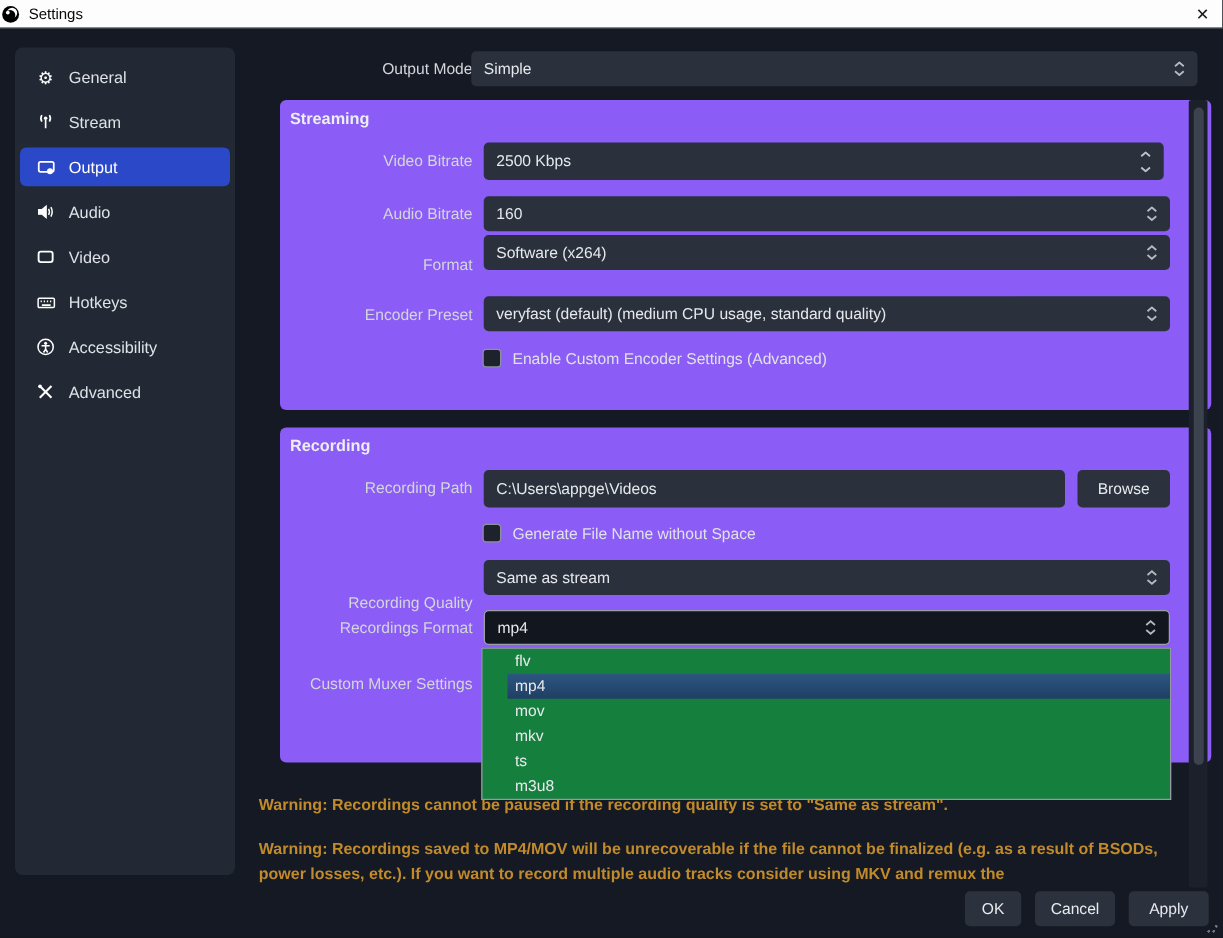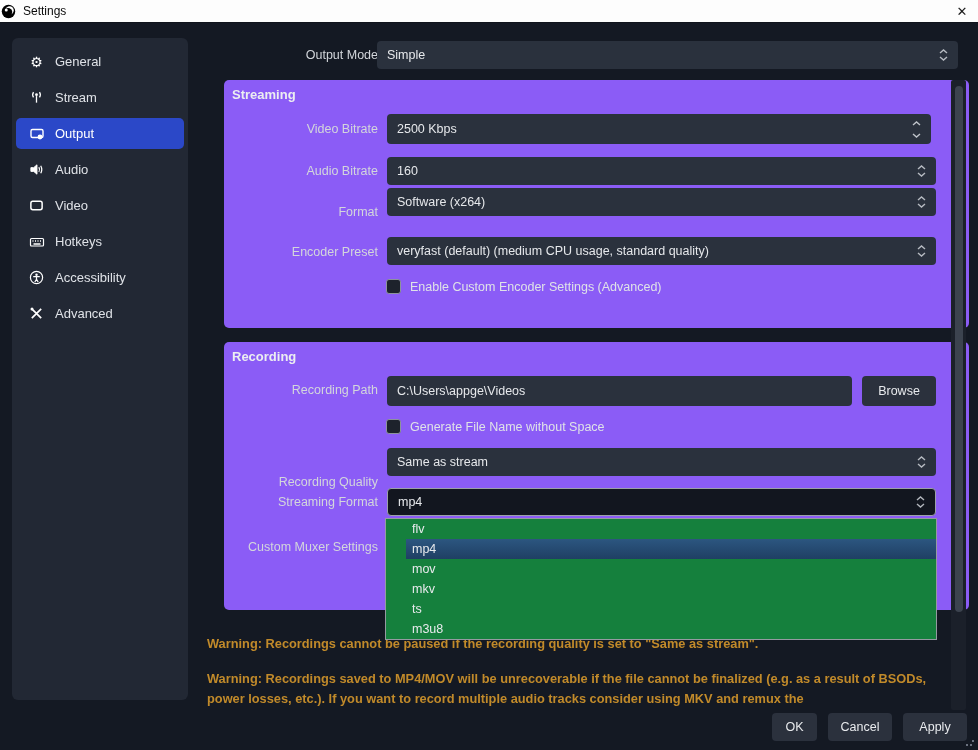--- a/index.html
+++ b/index.html
@@ -229,21 +229,21 @@
     <span>Same as stream</span>
     <span class="spin">
       <svg width="9" height="5" viewBox="0 0 9 5" fill="none" stroke="#cfd3d9" stroke-width="1.4">
           <path d="M1 4 L4.5 1 L8 4"></path>
         </svg>
       <svg width="9" height="5" viewBox="0 0 9 5" fill="none" stroke="#cfd3d9" stroke-width="1.4">
           <path d="M1 1 L4.5 4 L8 1"></path>
         </svg>
     </span>
   </div>
-  <div class="row-label" style="top:495px;">Streaming Format</div>
+  <div class="row-label" style="top:495px;">Recordings Format</div>
   <div class="field combo focused" style="left:387px; top:488px; width:549px;">
     <span>mp4</span>
     <span class="spin">
       <svg width="9" height="5" viewBox="0 0 9 5" fill="none" stroke="#cfd3d9" stroke-width="1.4">
           <path d="M1 4 L4.5 1 L8 4"></path>
         </svg>
       <svg width="9" height="5" viewBox="0 0 9 5" fill="none" stroke="#cfd3d9" stroke-width="1.4">
           <path d="M1 1 L4.5 4 L8 1"></path>
         </svg>
     </span>

